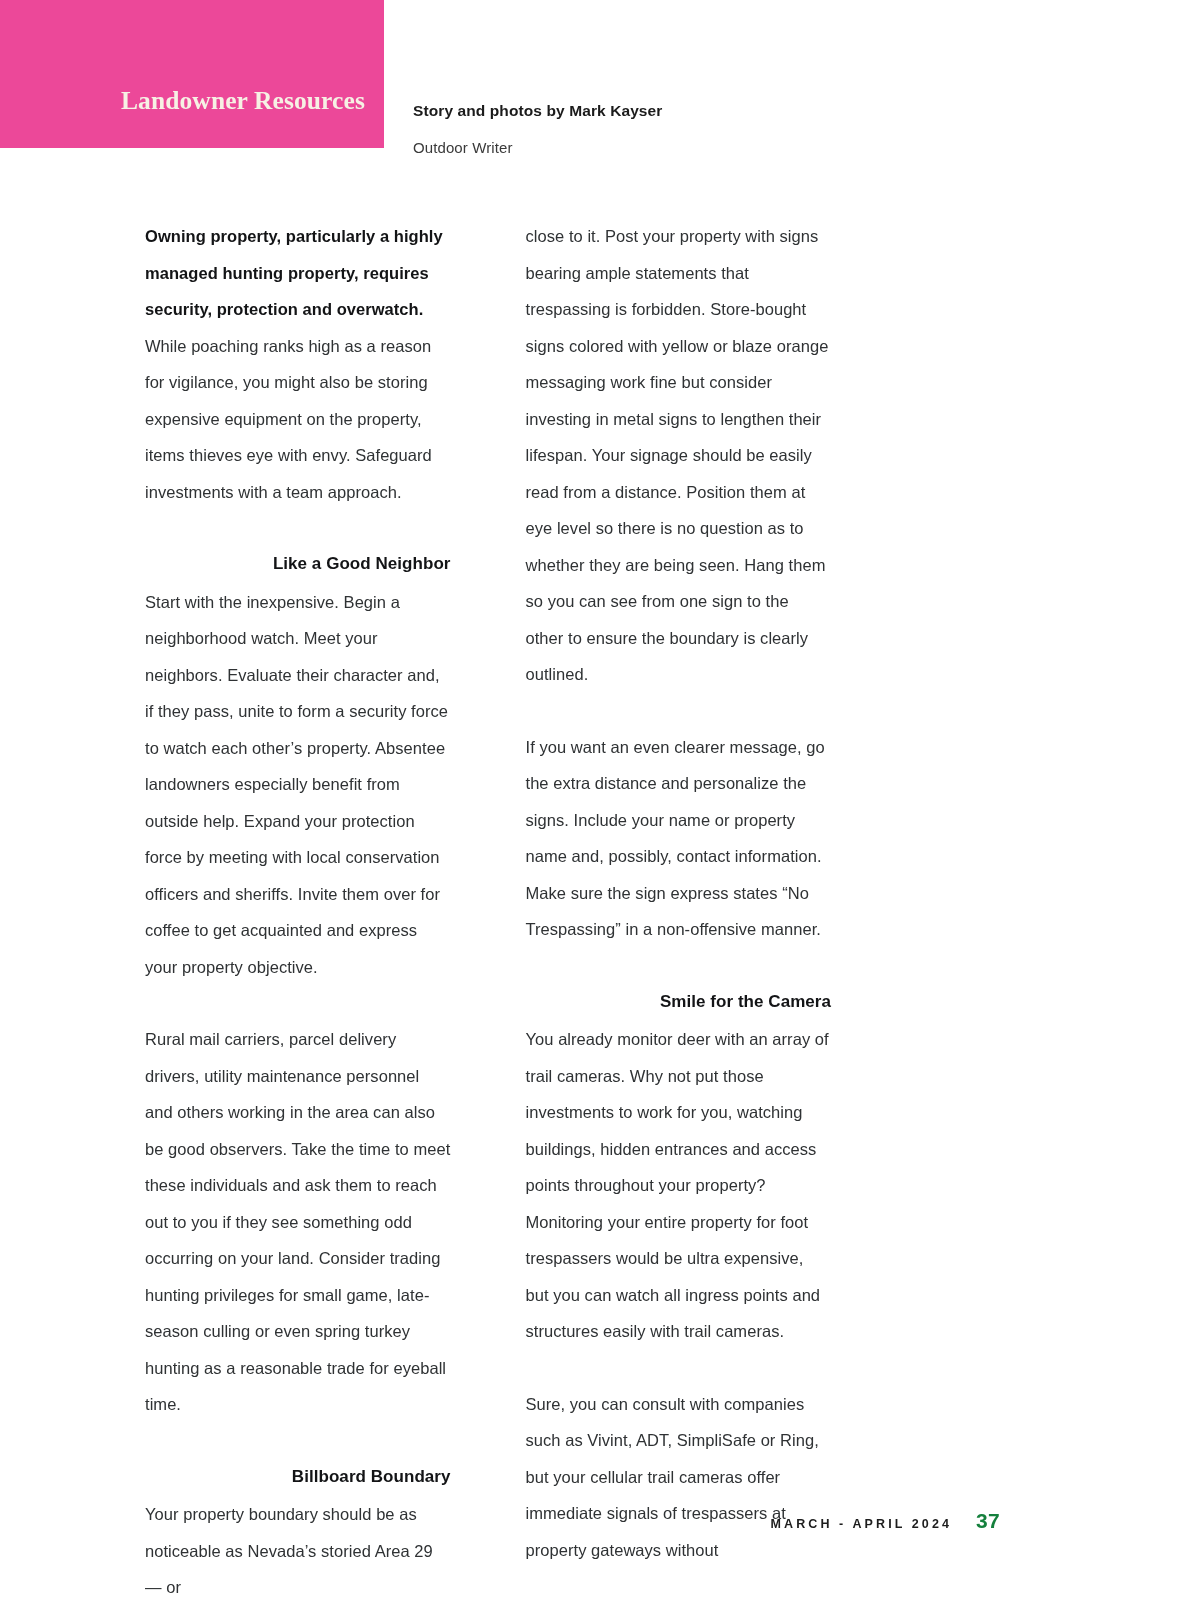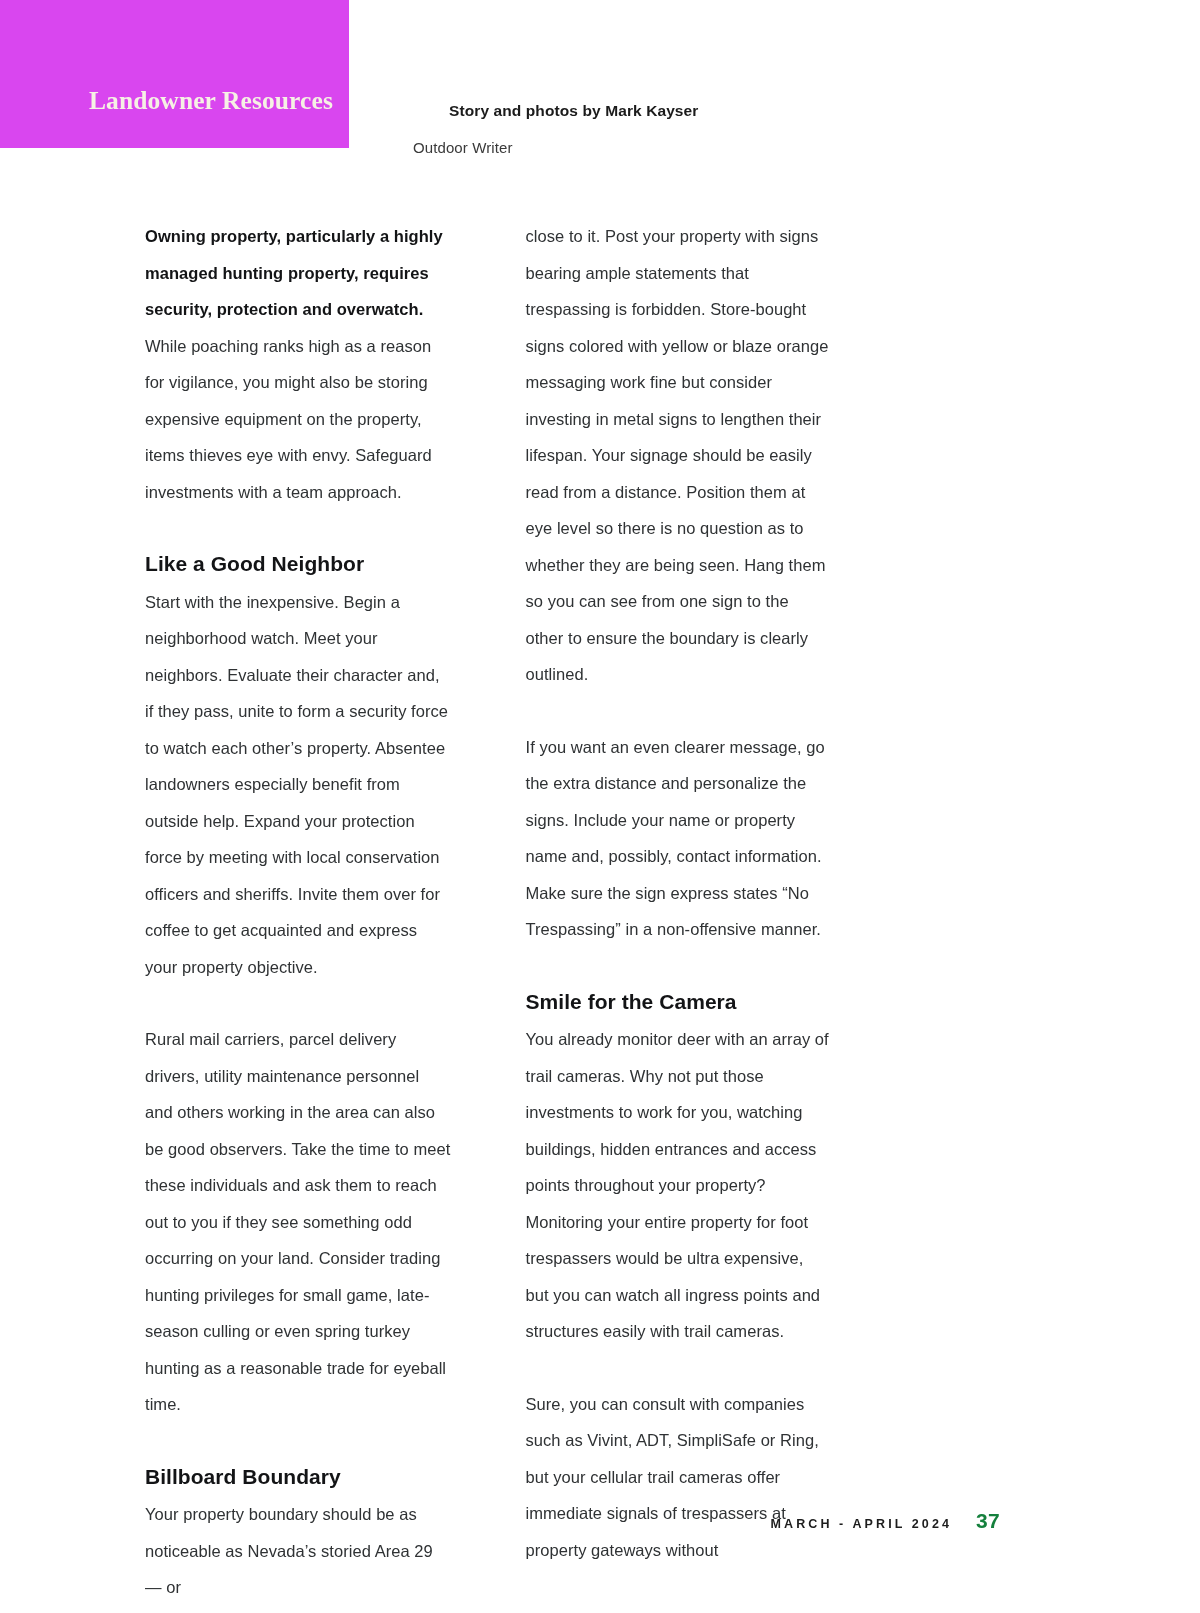--- a/index.html
+++ b/index.html
@@ -20,26 +20,27 @@
   
   .page-header {
     position: relative;
     height: 150px;
   }
 
   .header-banner {
     position: absolute;
     left: 0;
     top: 0;
-    width: 349px;
+    width: 384px;
     height: 148px;
-    background: #d946ef;
+    background: #ec4899;
     display: flex;
     align-items: flex-end;
     justify-content: flex-start;
+    padding-left: 32px;
   }
 
   .banner-title {
     font-family: "Liberation Serif", "DejaVu Serif", serif;
     font-weight: 700;
     font-size: 25.5px;
     color: #f6f1e4;
     letter-spacing: 0.1px;
     padding-left: 89px;
     padding-bottom: 32px;
@@ -51,21 +52,20 @@
     left: 413px;
     top: 101px;
   }
 
   .byline-main {
     font-size: 15.5px;
     font-weight: 700;
     color: #1b1b1b;
     line-height: 1.35;
     letter-spacing: 0.1px;
-    margin-left: 36px;
   }
 
   .byline-sub {
     font-size: 15px;
     font-weight: 400;
     color: #3a3a3a;
     line-height: 1.35;
     margin-top: 16px;
     letter-spacing: 0.1px;
   }
@@ -94,27 +94,28 @@
   }
 
   p.para:last-child { margin-bottom: 0; }
 
   p.para .lead {
     font-weight: 700;
     color: #131416;
   }
 
   h2.subhead {
-    font-size: 21px;
+    font-size: 17px;
     font-weight: 700;
     color: #131416;
     line-height: 36.5px;
     letter-spacing: 0.05px;
     margin-bottom: 1px;
     margin-top: 4px;
+    text-align: right;
   }
 
   
   .page-footer {
     position: absolute;
     left: 0;
     bottom: 80px;
     width: 1096px;
     padding: 0 96px;
     display: flex;

